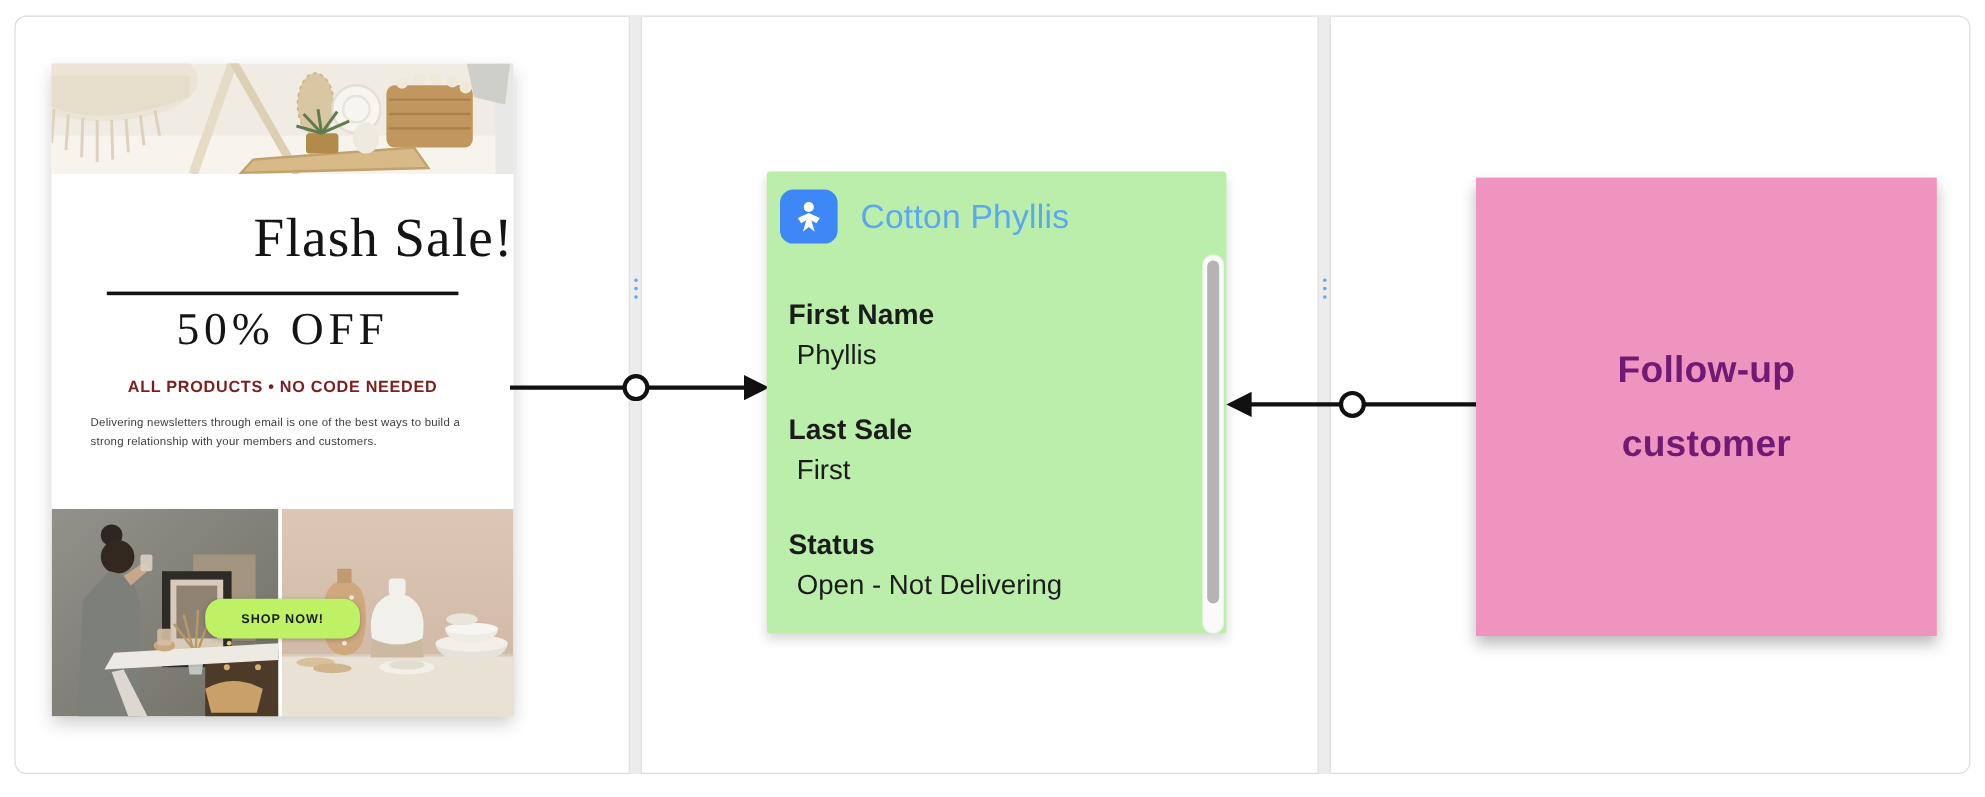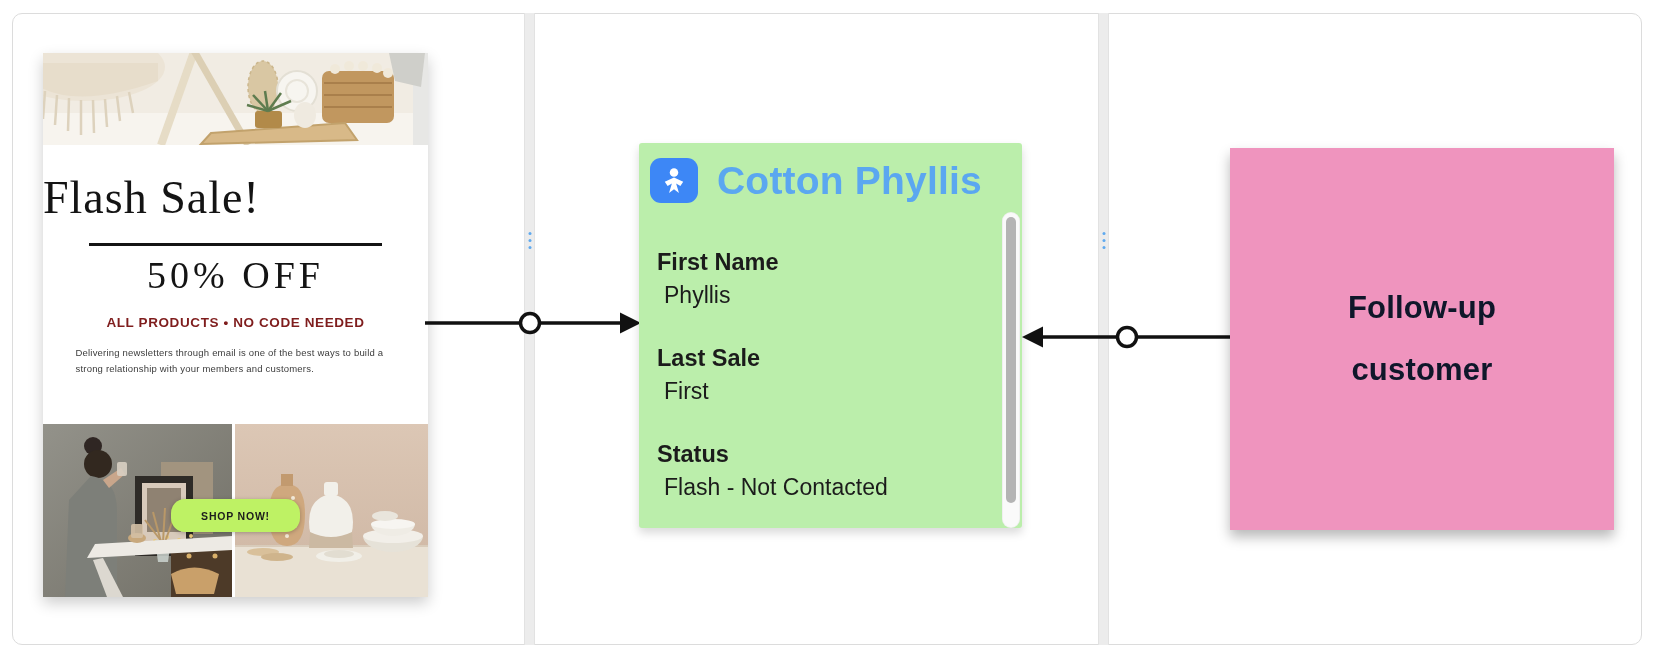--- a/index.html
+++ b/index.html
@@ -24,21 +24,21 @@
   .divider.d1{left:524px;}
   .divider.d2{left:1098px;}
   .handle-dots{position:absolute;left:50%;transform:translateX(-50%);top:219px;
     display:flex;flex-direction:column;gap:4px;}
   .handle-dots i{width:3px;height:3px;border-radius:50%;background:var(--handle-blue);display:block;}
 
   
   .email{position:absolute;left:43px;top:53px;width:385px;height:544px;background:#ffffff;
     box-shadow:0 6px 14px rgba(0,0,0,.20);}
   .email .banner{position:absolute;left:0;top:0;width:385px;height:92px;display:block;}
-  .email .headline{position:absolute;top:118px;left:0;width:100%;text-align:left;
+  .email .headline{position:absolute;top:118px;left:0;width:100%;text-align:right;
     font-family:"Liberation Serif", serif;font-weight:400;font-size:46px;color:#141414;letter-spacing:1px;}
   .email .rule{position:absolute;top:190px;left:46px;width:293px;height:2.5px;background:#141414;}
   .email .subheadline{position:absolute;top:200px;left:0;width:100%;text-align:center;
     font-family:"Liberation Serif", serif;font-weight:400;font-size:38px;color:#141414;letter-spacing:4px;}
   .email .tagline{position:absolute;top:262px;left:0;width:100%;text-align:center;
     font-size:13.5px;font-weight:bold;color:#7f1d1d;letter-spacing:.6px;}
   .email .bodytext{position:absolute;top:292px;left:50%;transform:translateX(-50%);width:320px;
     font-size:9.5px;color:#3c3c3c;line-height:1.7;letter-spacing:.2px;}
   .email .photos{position:absolute;left:0;top:371px;width:385px;height:173px;display:flex;gap:3px;}
   .email .photos svg{display:block;height:173px;}
@@ -52,36 +52,36 @@
   .connector line{stroke:var(--ink);stroke-width:3.5;}
   .connector polygon{fill:var(--ink);}
   .connector circle{fill:#ffffff;stroke:var(--ink);stroke-width:3.5;}
 
   
   .contact-card{position:absolute;left:639px;top:143px;width:383px;height:385px;
     background:var(--green);border-radius:3px;box-shadow:0 5px 10px rgba(0,0,0,.15);}
   .contact-header{position:absolute;left:11px;top:15px;display:flex;align-items:center;gap:19px;}
   .contact-icon{width:48px;height:45px;border-radius:11px;background:var(--icon-blue);
     display:flex;align-items:center;justify-content:center;flex:0 0 auto;}
-  .contact-title{font-size:39px;color:var(--title-blue);font-weight:700;letter-spacing:.2px;}
+  .contact-title{font-size:28px;color:var(--title-blue);font-weight:400;letter-spacing:.2px;}
   .contact-fields{position:absolute;left:18px;top:104px;}
   .cfield{margin-bottom:30px;}
   .cfield .lbl{font-size:23.5px;font-weight:bold;color:#1b1b1b;line-height:30px;}
   .cfield .val{font-size:23px;color:#1b1b1b;line-height:36px;padding-left:7px;}
   .scrollbar-track{position:absolute;right:2px;top:69px;width:18px;height:316px;
     background:#fafafa;border-radius:9px;box-shadow:inset 0 0 0 1px rgba(0,0,0,.04);}
   .scrollbar-thumb{position:absolute;left:4px;top:5px;width:10px;height:286px;
     background:#b4b4b4;border-radius:5px;}
 
   
   .sticky{position:absolute;left:1230px;top:148px;width:384px;height:382px;
     background:var(--pink);box-shadow:0 7px 12px rgba(0,0,0,.28);
     display:flex;align-items:center;justify-content:center;}
   .sticky .note-text{width:235px;text-align:center;font-size:31px;font-weight:bold;
-    color:#0f172a;line-height:62px;letter-spacing:.2px;}
+    color:#701a75;line-height:62px;letter-spacing:.2px;}
 </style>
 </head>
 <body>
 
 <div class="stage">
 
   <div class="board"></div>
 
   <div class="divider d1">
     <span class="handle-dots">
@@ -273,21 +273,21 @@
       <div class="cfield">
         <div class="lbl">First Name</div>
         <div class="val">Phyllis</div>
       </div>
       <div class="cfield">
         <div class="lbl">Last Sale</div>
         <div class="val">First</div>
       </div>
       <div class="cfield">
         <div class="lbl">Status</div>
-        <div class="val">Flash - Not Contacted</div>
+        <div class="val">Open - Not Delivering</div>
       </div>
     </div>
 
     <div class="scrollbar-track">
       <div class="scrollbar-thumb"></div>
     </div>
   </div>
 
   <svg class="connector" style="left:1017px;top:322px;" width="218" height="30">
     <line x1="24" y1="15" x2="214" y2="15"></line>

